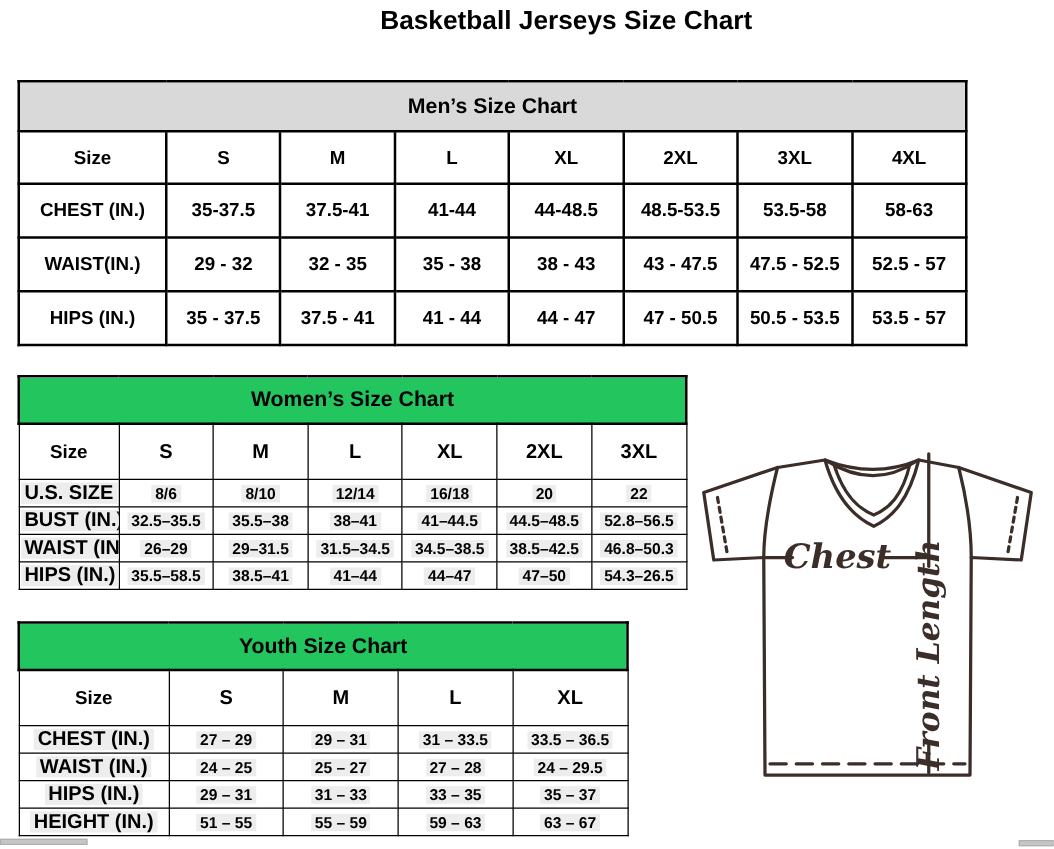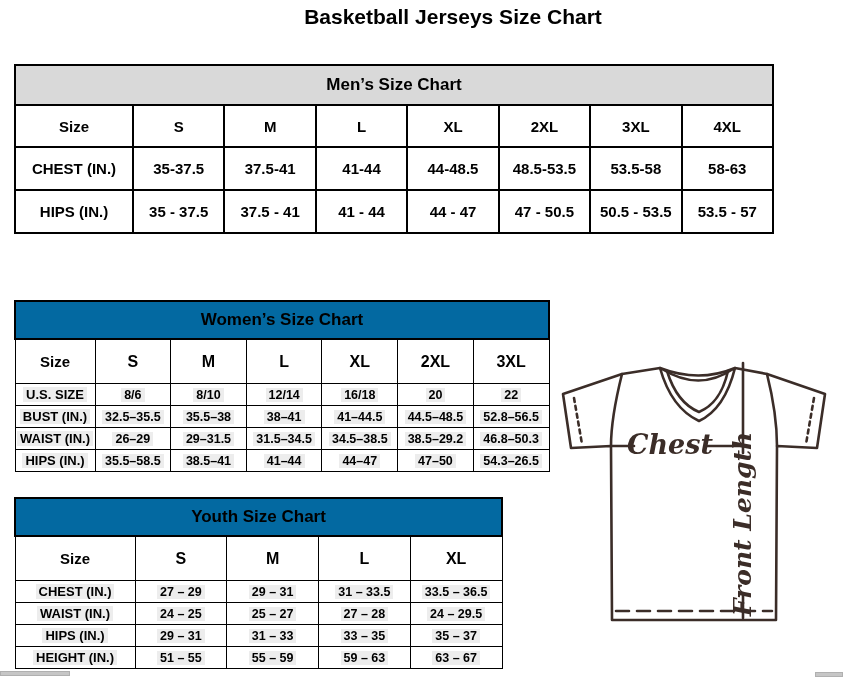--- a/index.html
+++ b/index.html
@@ -23,24 +23,24 @@
   
   .t-mens{left:14px;top:64px;width:760px;}
   .t-mens td{border:2px solid #000;font-size:15px;}
   .t-mens td.title-cell{height:36px;background:#d9d9d9;font-size:17px;}
   .t-mens tr.hdr td{height:38px;}
   .t-mens tr.data td{height:39px;}
   
   .t-womens{left:14px;top:300px;width:536px;}
   .t-youth{left:14px;top:497px;width:489px;}
   .t-womens td,.t-youth td{border:1.5px solid #000;font-size:12.5px;}
-  .t-womens td.title-cell,.t-youth td.title-cell{height:34px;background:#0369a1;font-size:17px;border:2px solid #000;}
+  .t-womens td.title-cell,.t-youth td.title-cell{height:34px;background:#22c55e;font-size:17px;border:2px solid #000;}
   .t-womens tr.hdr td,.t-youth tr.hdr td{height:41px;font-size:16px;}
   .t-womens tr.data td,.t-youth tr.data td{height:19px;}
-  .t-womens td.lbl,.t-youth td.lbl{font-size:13px;}
+  .t-womens td.lbl,.t-youth td.lbl{font-size:16px;}
   .hl{background:#ededed;padding:0 3px;}
   
   .jersey-wrap{position:absolute;left:556px;top:356px;width:287px;height:312px;}
   
   .sb{position:absolute;height:5px;background:#c6c6c6;border:1px solid #b0b0b0;box-sizing:border-box;}
   .sb-left{left:0;top:671px;width:70px;}
   .sb-right{left:815px;top:672px;width:28px;}
 </style>
 </head>
 <body>
@@ -76,20 +76,30 @@
     <td class="lbl">CHEST (IN.)</td>
     <td>35-37.5</td>
     <td>37.5-41</td>
     <td>41-44</td>
     <td>44-48.5</td>
     <td>48.5-53.5</td>
     <td>53.5-58</td>
     <td>58-63</td>
   </tr>
   <tr class="data">
+    <td class="lbl">WAIST(IN.)</td>
+    <td>29 - 32</td>
+    <td>32 - 35</td>
+    <td>35 - 38</td>
+    <td>38 - 43</td>
+    <td>43 - 47.5</td>
+    <td>47.5 - 52.5</td>
+    <td>52.5 - 57</td>
+  </tr>
+  <tr class="data">
     <td class="lbl">HIPS (IN.)</td>
     <td>35 - 37.5</td>
     <td>37.5 - 41</td>
     <td>41 - 44</td>
     <td>44 - 47</td>
     <td>47 - 50.5</td>
     <td>50.5 - 53.5</td>
     <td>53.5 - 57</td>
   </tr>
 </tbody>
@@ -135,21 +145,21 @@
     <td><span class="hl">41–44.5</span></td>
     <td><span class="hl">44.5–48.5</span></td>
     <td><span class="hl">52.8–56.5</span></td>
   </tr>
   <tr class="data">
     <td class="lbl"><span class="hl">WAIST (IN.)</span></td>
     <td><span class="hl">26–29</span></td>
     <td><span class="hl">29–31.5</span></td>
     <td><span class="hl">31.5–34.5</span></td>
     <td><span class="hl">34.5–38.5</span></td>
-    <td><span class="hl">38.5–29.2</span></td>
+    <td><span class="hl">38.5–42.5</span></td>
     <td><span class="hl">46.8–50.3</span></td>
   </tr>
   <tr class="data">
     <td class="lbl"><span class="hl">HIPS (IN.)</span></td>
     <td><span class="hl">35.5–58.5</span></td>
     <td><span class="hl">38.5–41</span></td>
     <td><span class="hl">41–44</span></td>
     <td><span class="hl">44–47</span></td>
     <td><span class="hl">47–50</span></td>
     <td><span class="hl">54.3–26.5</span></td>

